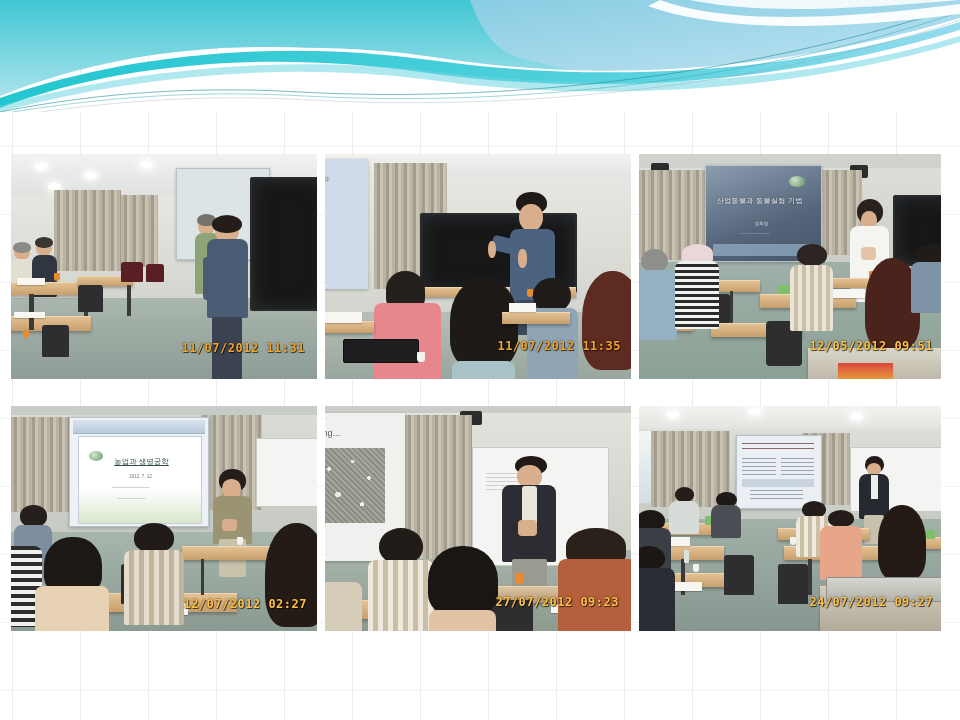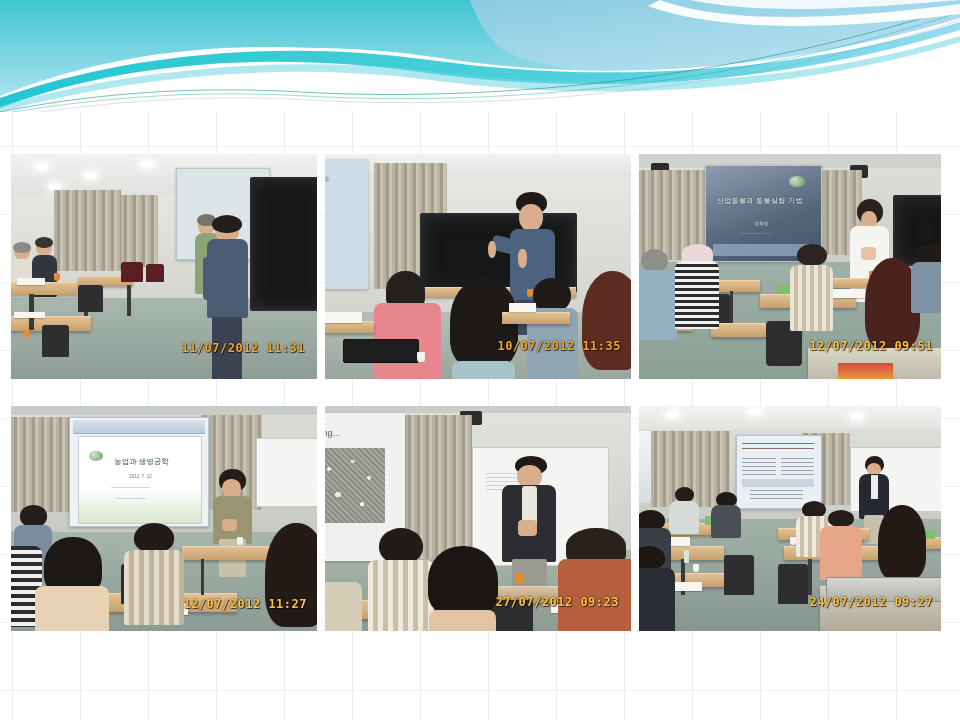--- a/index.html
+++ b/index.html
@@ -440,21 +440,21 @@
           </div>
 
           <div class="desk" style="left:-4%;top:74%;width:20%;height:5%;"></div>
           <div class="paper" style="left:0%;top:70%;width:12%;height:5%;"></div>
           <div class="desk" style="left:58%;top:70%;width:22%;height:5%;"></div>
           <div class="paper" style="left:60%;top:66%;width:9%;height:4%;"></div>
           <div class="cup" style="left:66%;top:60%;"></div>
           <div class="keyboard" style="left:6%;top:82%;width:24%;height:10%;background:#1e1e20;border-color:#111;"></div>
           <div class="cup white" style="left:30%;top:88%;width:8px;height:10px;"></div>
         </div>
-        <div class="timestamp" style="right:10px;bottom:26px;">10/07/2012 11:35</div>
+        <div class="timestamp" style="right:10px;bottom:26px;">11/07/2012 11:35</div>
       </div>
 
       <div class="photo wide">
         <div class="photo-inner">
           <div class="ceiling" style="height:8%;background:#cfd2cd;"></div>
           <div class="wall" style="top:6%;height:48%;background:linear-gradient(#dcdfd9,#c9ccc5);"></div>
           <div class="floor" style="height:52%;background:linear-gradient(#9fb0a8,#8ba095);"></div>
 
           <div class="speakerbox" style="left:4%;top:4%;"></div>
           <div class="speakerbox" style="left:70%;top:5%;"></div>
@@ -512,41 +512,41 @@
             <div class="hairlong" style="left:4%;top:0;width:92%;height:86%;background:#4a231c;"></div>
           </div>
           <div class="person" style="left:90%;top:40%;width:14%;height:30%;">
             <div class="head" style="left:12%;top:0;width:70%;height:28%;background:#221c19;"></div>
             <div class="body" style="left:0;top:26%;width:98%;height:76%;background:#7e93a5;"></div>
           </div>
 
           <div class="desk" style="left:56%;top:86%;width:50%;height:16%;background:linear-gradient(#d9d5c8,#b9b4a4);"></div>
           <div class="paper" style="left:66%;top:93%;width:18%;height:8%;background:linear-gradient(#d9463e,#e8a23a);"></div>
         </div>
-        <div class="timestamp bright" style="right:8px;bottom:26px;">12/07/2012 09:51</div>
+        <div class="timestamp bright" style="right:8px;bottom:26px;">12/05/2012 09:51</div>
       </div>
     </div>
 
     <div class="photo-row">
 
       <div class="photo">
         <div class="photo-inner">
           <div class="ceiling" style="height:6%;background:#c8ccc6;"></div>
           <div class="wall" style="top:4%;height:56%;background:linear-gradient(#dadcd6,#c6c9c2);"></div>
           <div class="floor" style="height:44%;background:linear-gradient(#a7b6ac,#8b9a92);"></div>
 
           <div class="speakerbox" style="left:74%;top:4%;"></div>
           <div class="curtain" style="left:0;width:20%;top:5%;height:42%;"></div>
           <div class="curtain" style="left:62%;width:20%;top:4%;height:42%;"></div>
 
           <div class="projscreen" style="left:19%;top:5%;width:45%;height:48%;background:#eef2f6;">
             <div style="position:absolute;left:2%;top:2%;width:96%;height:12%;background:linear-gradient(#d8e3ef,#b9cadb);border-bottom:1px solid #9fb4c8;"></div>
             <div style="position:absolute;left:6%;top:16%;width:88%;height:80%;background:linear-gradient(#ffffff 60%,#d9e8cf);border:1px solid #c3cdd6;"></div>
             <div class="globe-deco" style="left:14%;top:30%;width:14px;height:10px;"></div>
-            <div class="slide-title-dark" style="left:32%;top:36%;color:#2f4f3a;">농업과 생명공학</div>
+            <div class="slide-title-dark" style="left:32%;top:36%;color:#2f4f3a;text-decoration:underline;">농업과 생명공학</div>
             <div class="slide-sub" style="left:43%;top:52%;color:#6d7a86;">2012. 7. 12</div>
             <div class="slide-sub" style="left:30%;top:62%;color:#78838d;">────────────</div>
             <div class="slide-sub" style="left:34%;top:72%;color:#8a939c;">─────────</div>
           </div>
 
           <div class="whiteboard" style="left:80%;top:14%;width:22%;height:30%;"></div>
 
           <div class="person" style="left:66%;top:28%;width:13%;height:46%;">
             <div class="head" style="left:16%;top:0;width:66%;height:22%;background:#241d19;"></div>
             <div class="face" style="left:24%;top:10%;width:46%;height:18%;"></div>
@@ -577,21 +577,21 @@
             <div class="body" style="left:0;top:48%;width:100%;height:56%;background:#e8d2b4;"></div>
           </div>
           <div class="person" style="left:37%;top:52%;width:20%;height:44%;">
             <div class="head" style="left:16%;top:0;width:66%;height:30%;background:#221c19;"></div>
             <div class="body" style="left:0;top:27%;width:98%;height:76%;background:repeating-linear-gradient(90deg,#e4dccd 0 5px,#c0b49a 5px 10px);"></div>
           </div>
           <div class="person" style="left:82%;top:52%;width:22%;height:50%;">
             <div class="hairlong" style="left:4%;top:0;width:94%;height:92%;background:#241a16;"></div>
           </div>
         </div>
-        <div class="timestamp bright" style="right:10px;bottom:20px;">12/07/2012 11:27</div>
+        <div class="timestamp bright" style="right:10px;bottom:20px;">12/07/2012 02:27</div>
       </div>
 
       <div class="photo">
         <div class="photo-inner">
           <div class="ceiling" style="height:5%;background:#c9ccc7;"></div>
           <div class="wall" style="top:3%;height:62%;background:linear-gradient(#e0e2dc,#cdd0c9);"></div>
           <div class="floor" style="height:36%;background:linear-gradient(#a9b5ab,#8c9a90);"></div>
 
           <div class="speakerbox" style="left:44%;top:2%;width:22px;height:14px;"></div>
           <div class="curtain" style="left:26%;width:22%;top:4%;height:64%;"></div>

